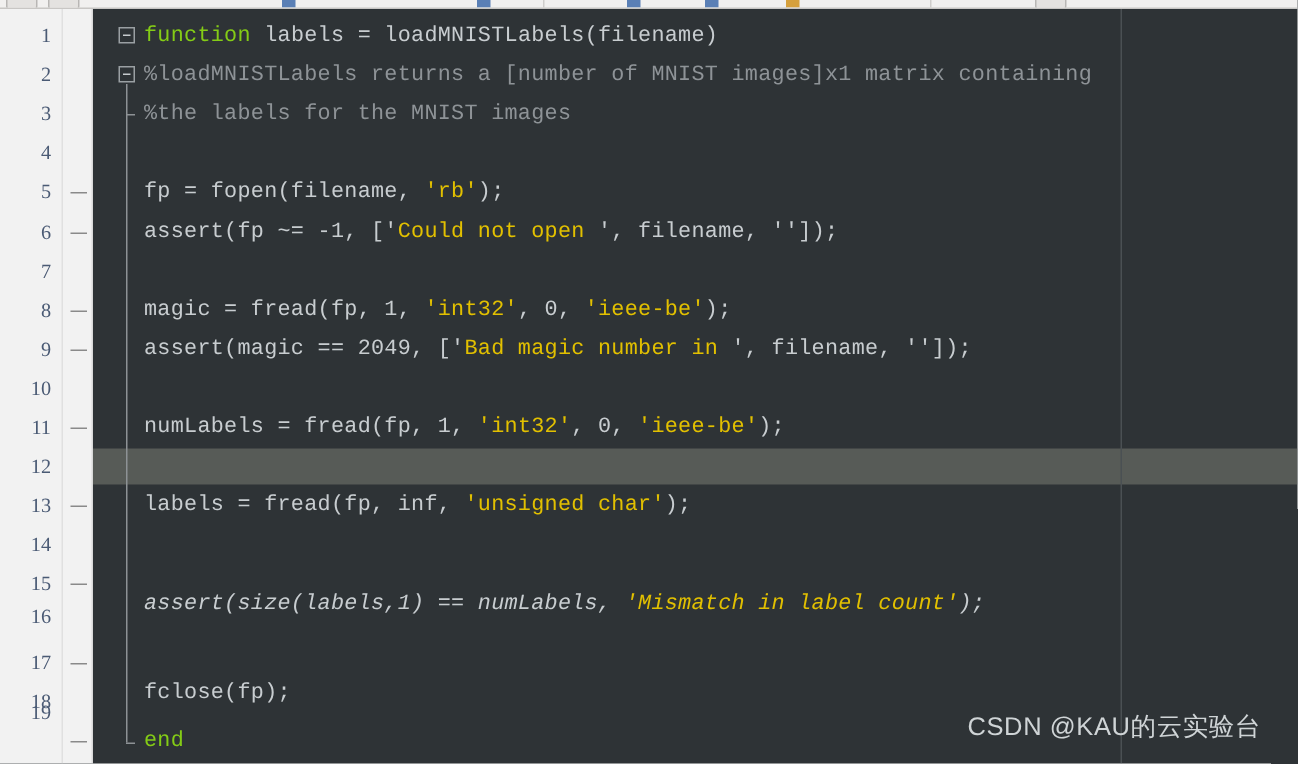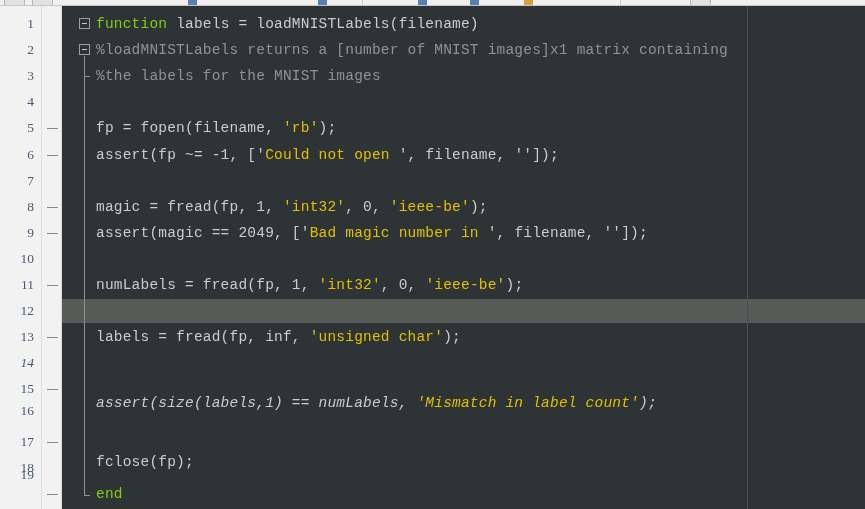--- a/index.html
+++ b/index.html
@@ -210,21 +210,21 @@
         <div class="ln" style="top: 88.3px;">4</div>
         <div class="ln" style="top: 114.4px;">5</div>
         <div class="ln" style="top: 140.5px;">6</div>
         <div class="ln" style="top: 166.6px;">7</div>
         <div class="ln" style="top: 192.7px;">8</div>
         <div class="ln" style="top: 218.8px;">9</div>
         <div class="ln" style="top: 244.9px;">10</div>
         <div class="ln" style="top: 271px;">11</div>
         <div class="ln" style="top: 297.1px;">12</div>
         <div class="ln" style="top: 323.2px;">13</div>
-        <div class="ln" style="top: 349.3px; font-style: italic;">14</div>
+        <div class="ln" style="top: 349.3px;">14</div>
         <div class="ln" style="top: 375.4px;">15</div>
         <div class="ln" style="top: 397px;">16</div>
         <div class="ln" style="top: 427.6px; text-align: right;">17</div>
         <div class="ln" style="top: 453.7px;">18</div>
         <div class="ln" style="top: 461px;">19</div>
       </div>
     <div class="gutter-marks" id="gutter-marks">
         <div class="mk" style="top: 122.4px;"></div>
         <div class="mk" style="top: 148.5px;"></div>
         <div class="mk" style="top: 200.7px;"></div>
@@ -263,14 +263,15 @@
         <div class="code-line" style="top: 324.2px;"><span>labels = fread(fp, inf, </span><span class="str">'unsigned char'</span><span>);</span></div>
         <div class="code-line" style="top: 350.3px;"></div>
         <div class="code-line" style="top: 390px; font-style: italic;"><span>assert(size(labels,1) == numLabels, </span><span class="str">'Mismatch in label count'</span><span>);</span></div>
         <div class="code-line" style="top: 402.5px;"></div>
         <div class="code-line" style="top: 428.6px; margin-top: 20px;"><span>fclose(fp);</span></div>
         <div class="code-line" style="top: 454.7px;"></div>
         <div class="code-line" style="top: 480.8px;"><span class="kw">end</span></div>
       </div>
   </div>
 
+  <div class="watermark">CSDN @KAU的云实验台</div>
 
 </div>
 
 </body></html>

